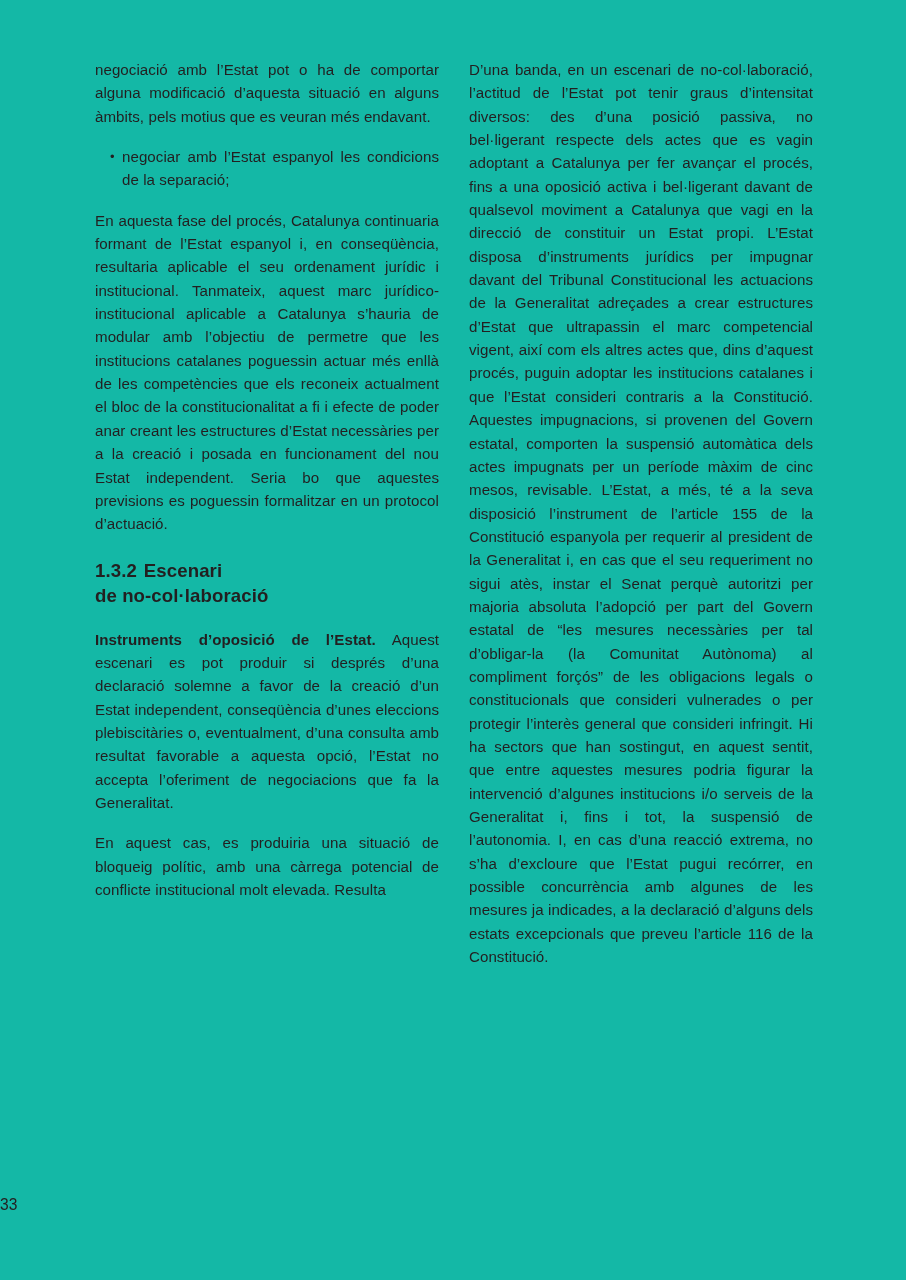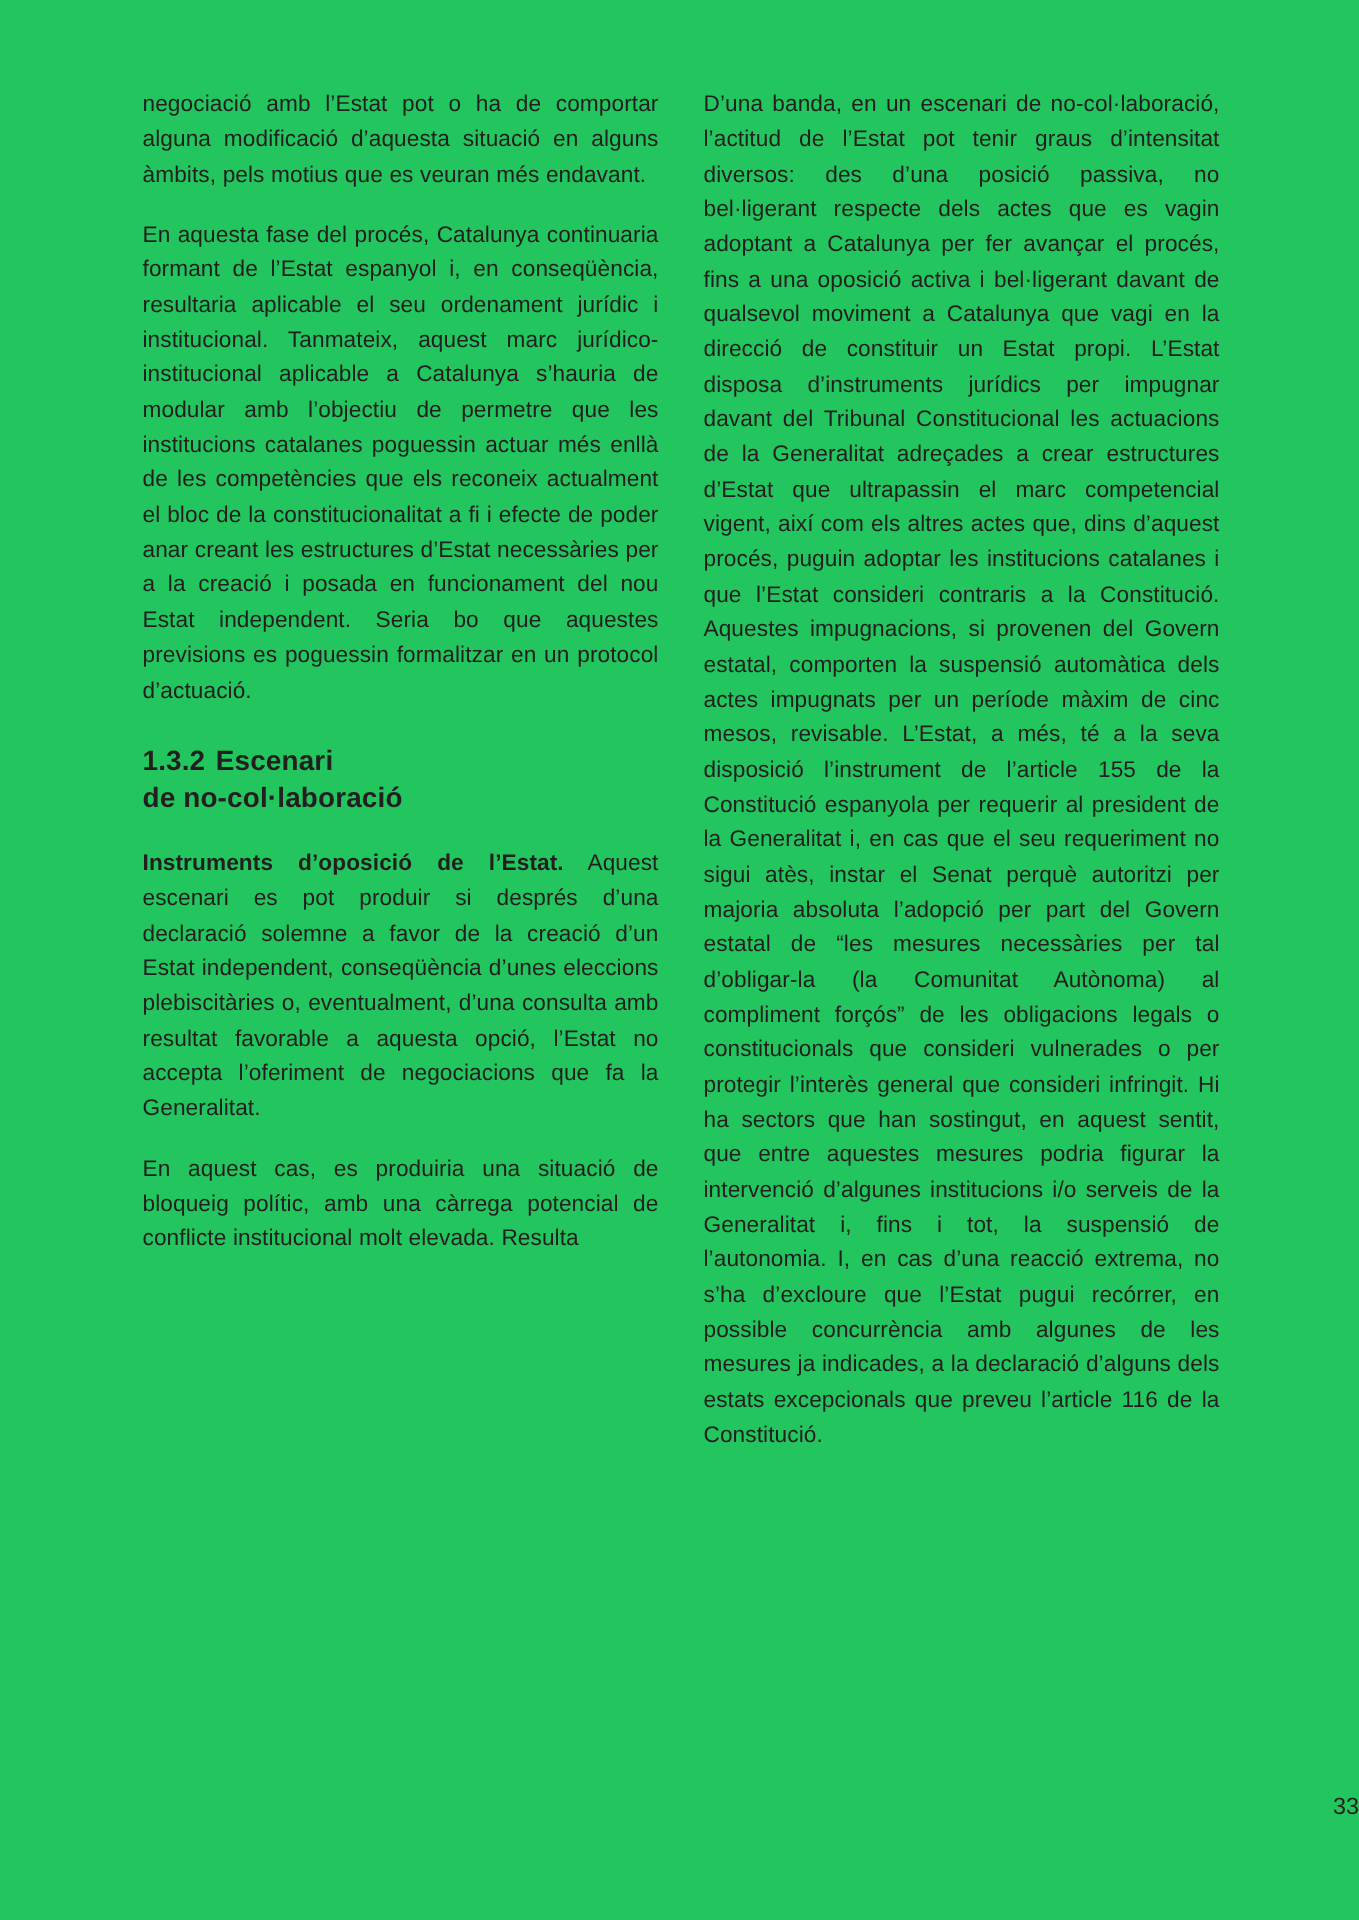--- a/index.html
+++ b/index.html
@@ -13,21 +13,21 @@
     font-family: "Liberation Sans", sans-serif;
     color: #231f20;
     position: relative;
     overflow: hidden;
   }
   .page {
     position: absolute;
     left: 0; top: 0;
     width: 906px;
     height: 1280px;
-    background: #22c55e;
+    background: #14b8a6;
   }
   .columns {
     position: absolute;
     left: 95px;
     top: 58px;
     width: 718px;
     height: 1125px;
     display: flex;
     flex-direction: row;
     justify-content: space-between;
@@ -78,41 +78,42 @@
     text-align: left;
     letter-spacing: 0.1px;
   }
   h2.section .num { margin-right: 7px; }
   .lead-bold { font-weight: bold; }
   .folio {
     position: absolute;
     left: 0;
     top: 1196px;
     width: 906px;
-    text-align: right;
+    text-align: left;
     font-size: 15.6px;
     font-weight: normal;
     color: #231f20;
   }
   
   .col > *:last-child { margin-bottom: 0; }
 </style>
 </head>
 <body>
 
 <div class="page">
 
   <div class="columns">
 
     <div class="col">
 
       <p>negociació amb l’Estat pot o ha de comportar alguna modificació d’aquesta situació en alguns àmbits, pels motius que es veuran més endavant.</p>
 
 
       <ul>
+        <li>negociar amb l’Estat espanyol les condicions de la separació;</li>
       </ul>
 
       <p>En aquesta fase del procés, Catalunya continuaria formant de l’Estat espanyol i, en conseqüència, resultaria aplicable el seu ordenament jurídic i institucional. Tanmateix, aquest marc jurídico-institucional aplicable a Catalunya s’hauria de modular amb l’objectiu de permetre que les institucions catalanes poguessin actuar més enllà de les competències que els reconeix actualment el bloc de la constitucionalitat a fi i efecte de poder anar creant les estructures d’Estat necessàries per a la creació i posada en funcionament del nou Estat independent. Seria bo que aquestes previsions es poguessin formalitzar en un protocol d’actuació.</p>
 
       <h2 class="section"><span class="num">1.3.2</span><span>Escenari</span><br><span>de no-col·laboració</span></h2>
 
       <p><span class="lead-bold">Instruments d’oposició de l’Estat.</span><span> Aquest escenari es pot produir si després d’una declaració solemne a favor de la creació d’un Estat independent, conseqüència d’unes eleccions plebiscitàries o, eventualment, d’una consulta amb resultat favorable a aquesta opció, l’Estat no accepta l’oferiment de negociacions que fa la Generalitat.</span></p>
 
       <p>En aquest cas, es produiria una situació de bloqueig polític, amb una càrrega potencial de conflicte institucional molt elevada. Resulta</p>
 

